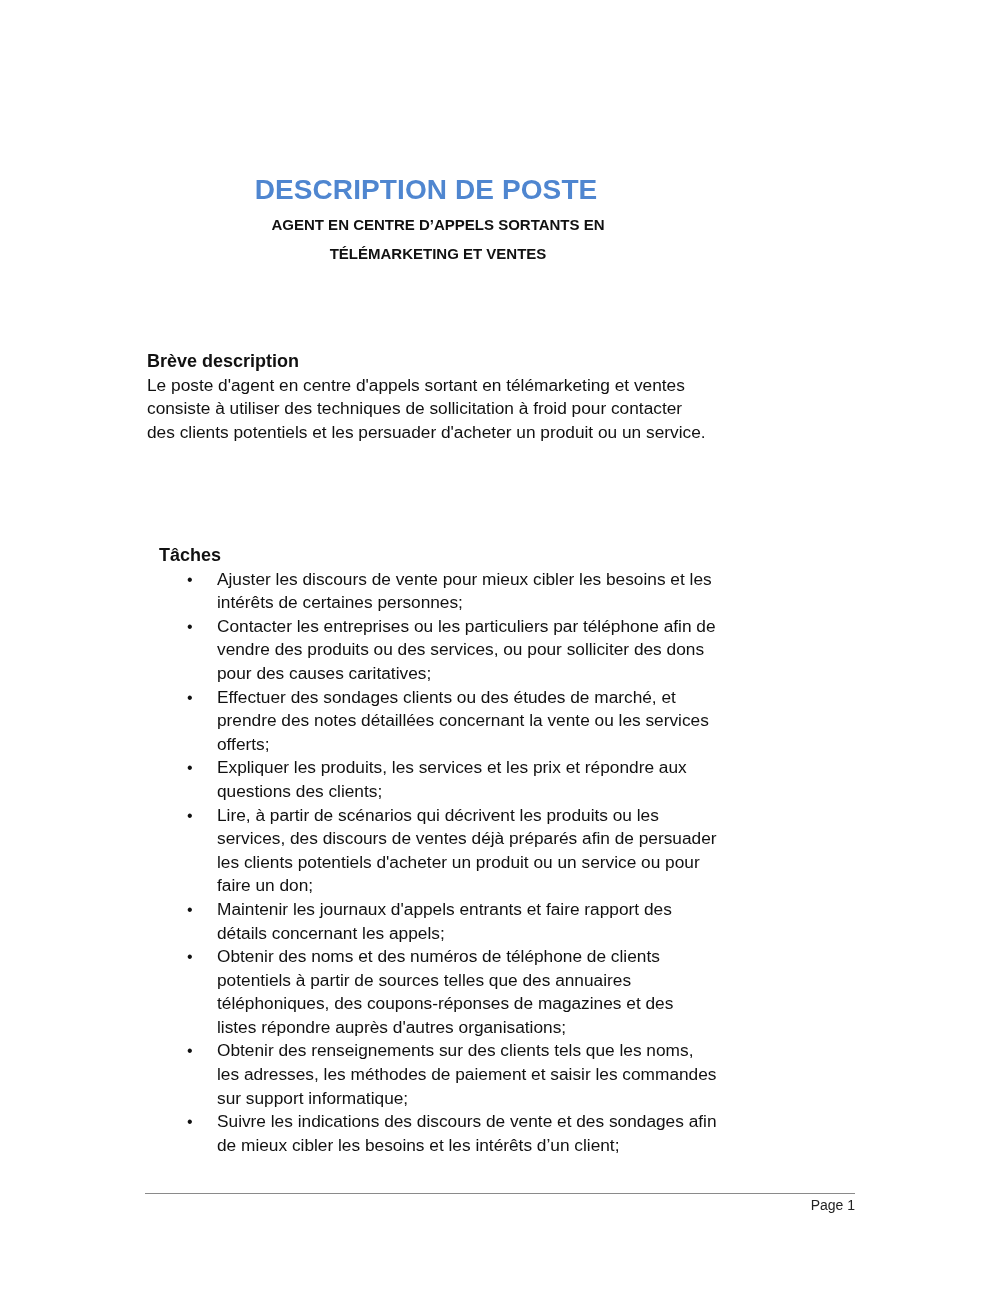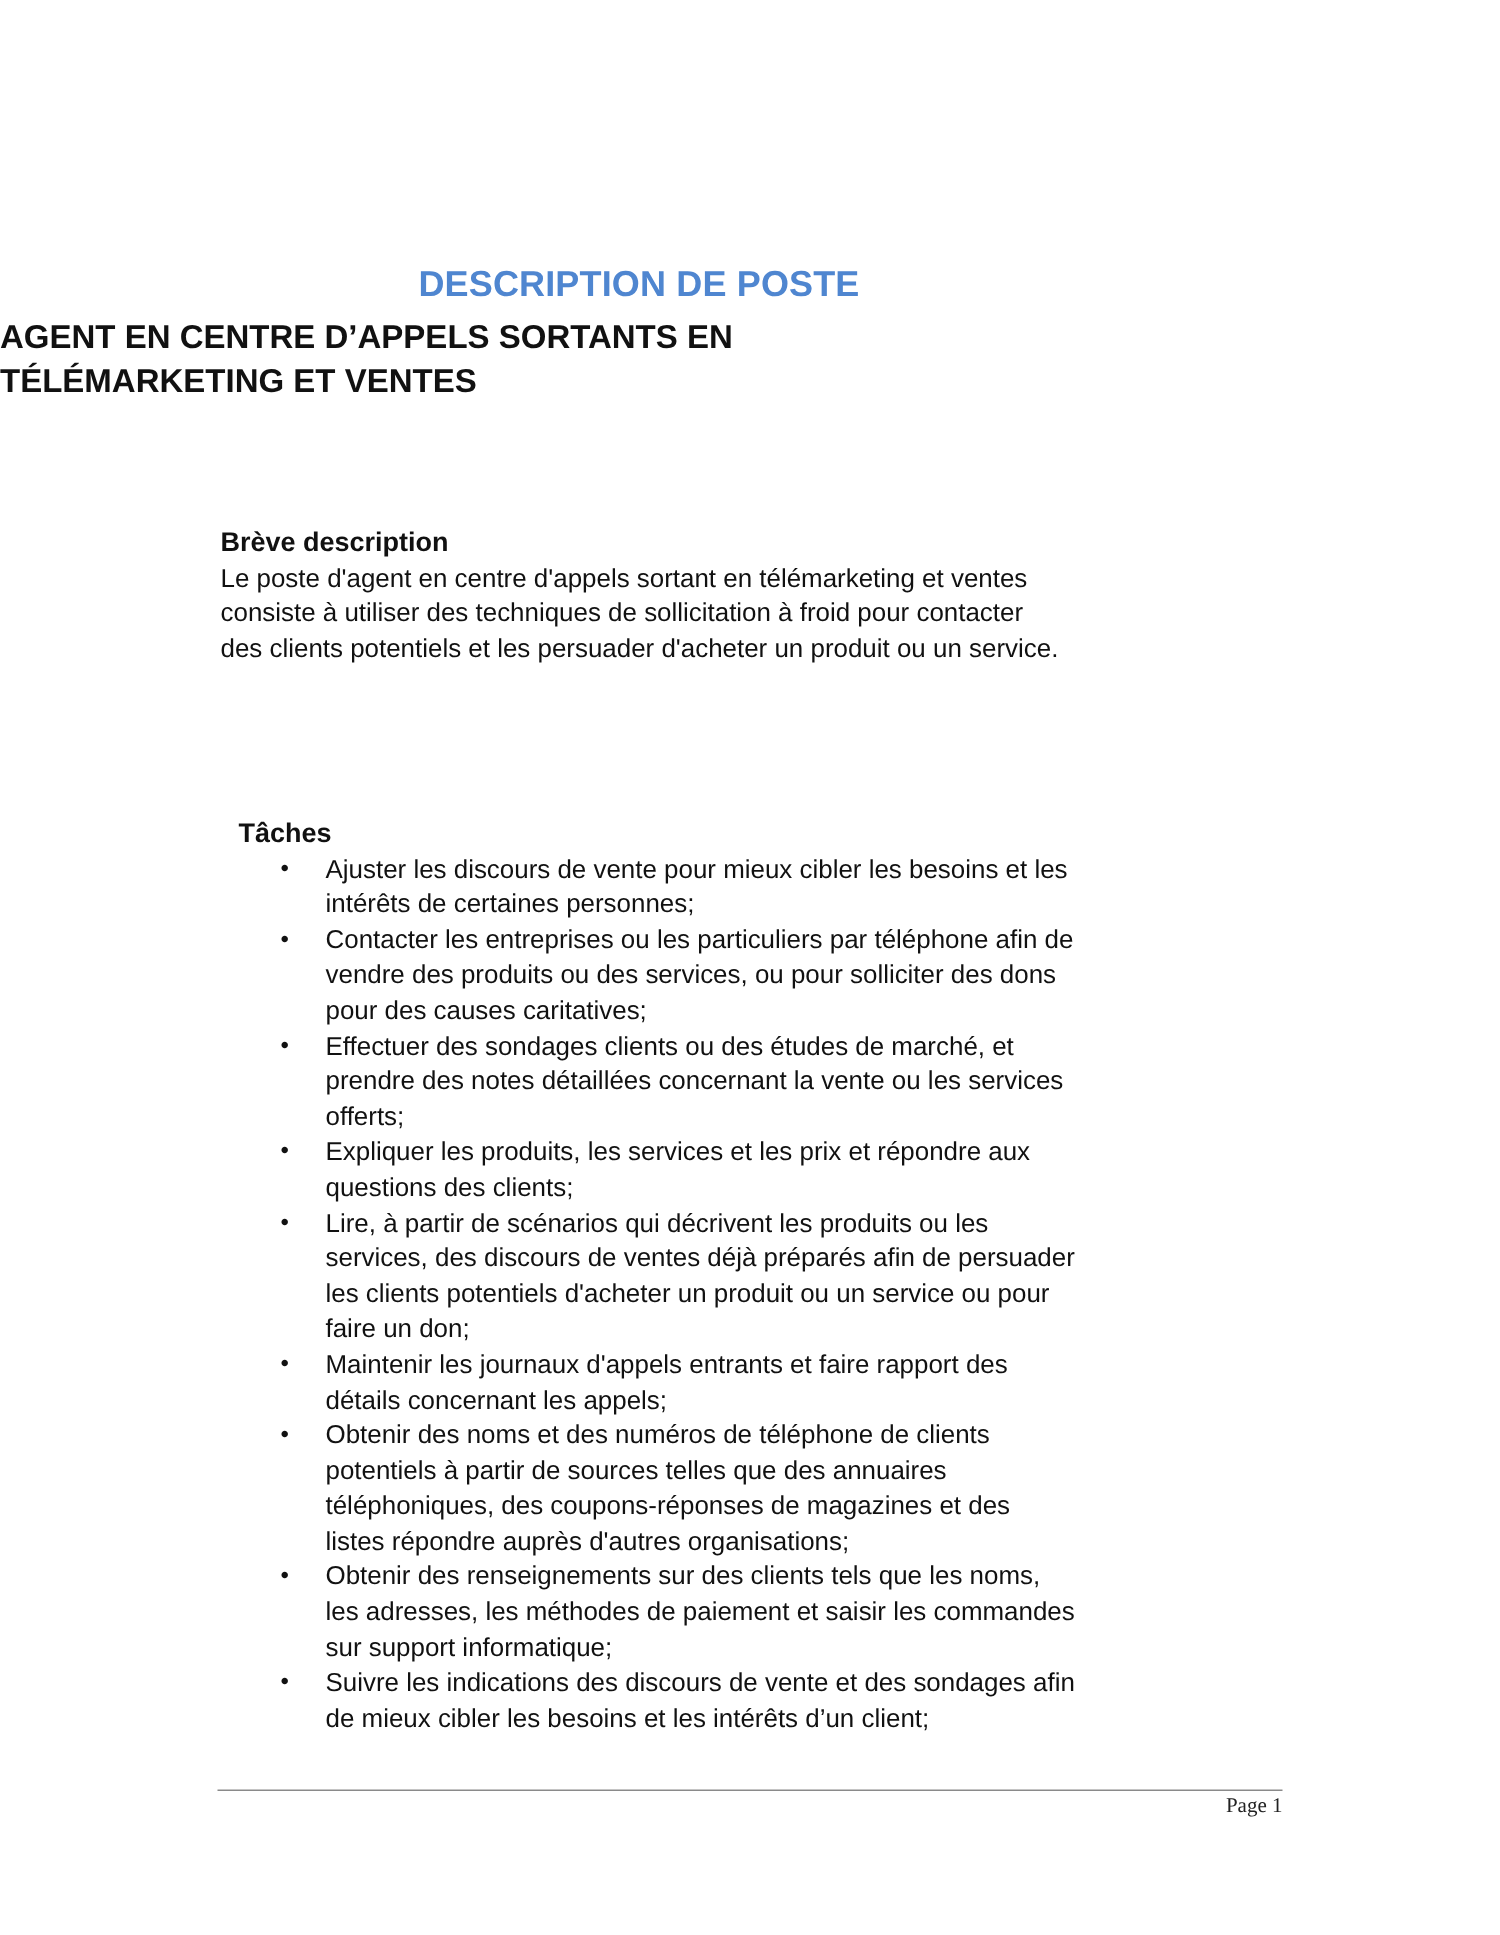--- a/index.html
+++ b/index.html
@@ -21,33 +21,33 @@
       width: 1000px;
       height: 1290px;
     }
     .doc-title {
       position: absolute;
       top: 176px;
       left: 0;
       width: 852px;
       text-align: center;
       font-weight: bold;
-      font-size: 24px;
+      font-size: 28px;
       color: #4f86d0;
       letter-spacing: 0.1px;
       line-height: 28px;
     }
     .doc-subtitle {
       position: absolute;
       top: 210px;
-      left: 0;
+      left: 12px;
       width: 852px;
-      text-align: left;
+      text-align: center;
       font-weight: bold;
-      font-size: 22px;
+      font-size: 15px;
       line-height: 29px;
       color: #111111;
     }
     .doc-subtitle span { display: block; }
     .section {
       position: absolute;
       left: 147px;
       width: 560px;
       font-size: 17.3px;
       line-height: 23.6px;
@@ -85,21 +85,21 @@
       width: 710px;
       height: 0;
       border-top: 1px solid #8a8a8a;
     }
     .footer-page {
       position: absolute;
       top: 1197px;
       left: 745px;
       width: 110px;
       text-align: right;
-      font-family: Liberation Serif, serif;
+      font-family: Liberation Sans, sans-serif;
       font-size: 14px;
       color: #222222;
     }
   </style>
 </head>
 <body>
 
 <div class="page">
 
   <div class="doc-title">DESCRIPTION DE POSTE</div>

